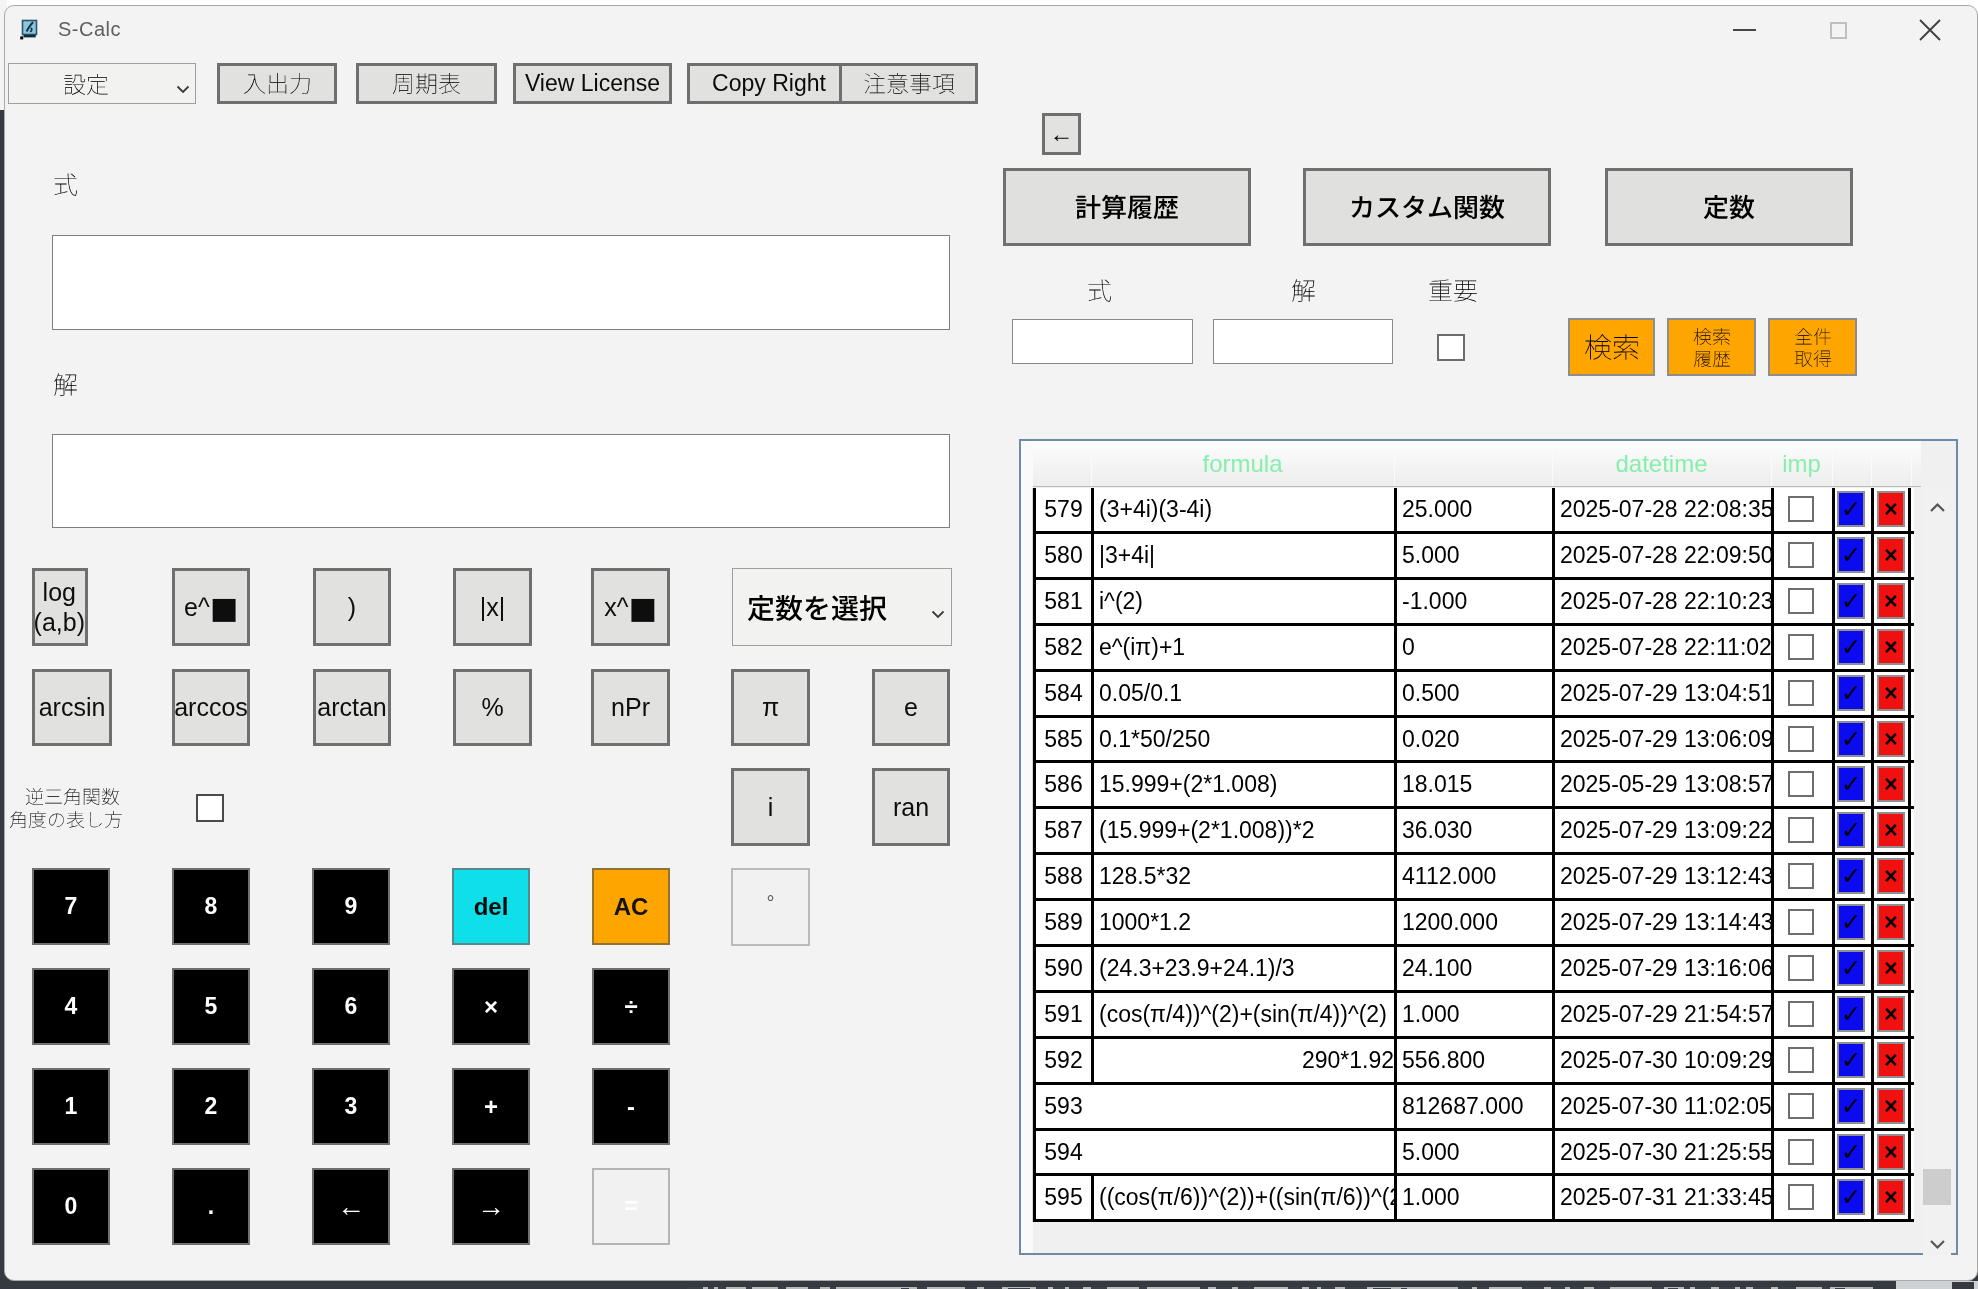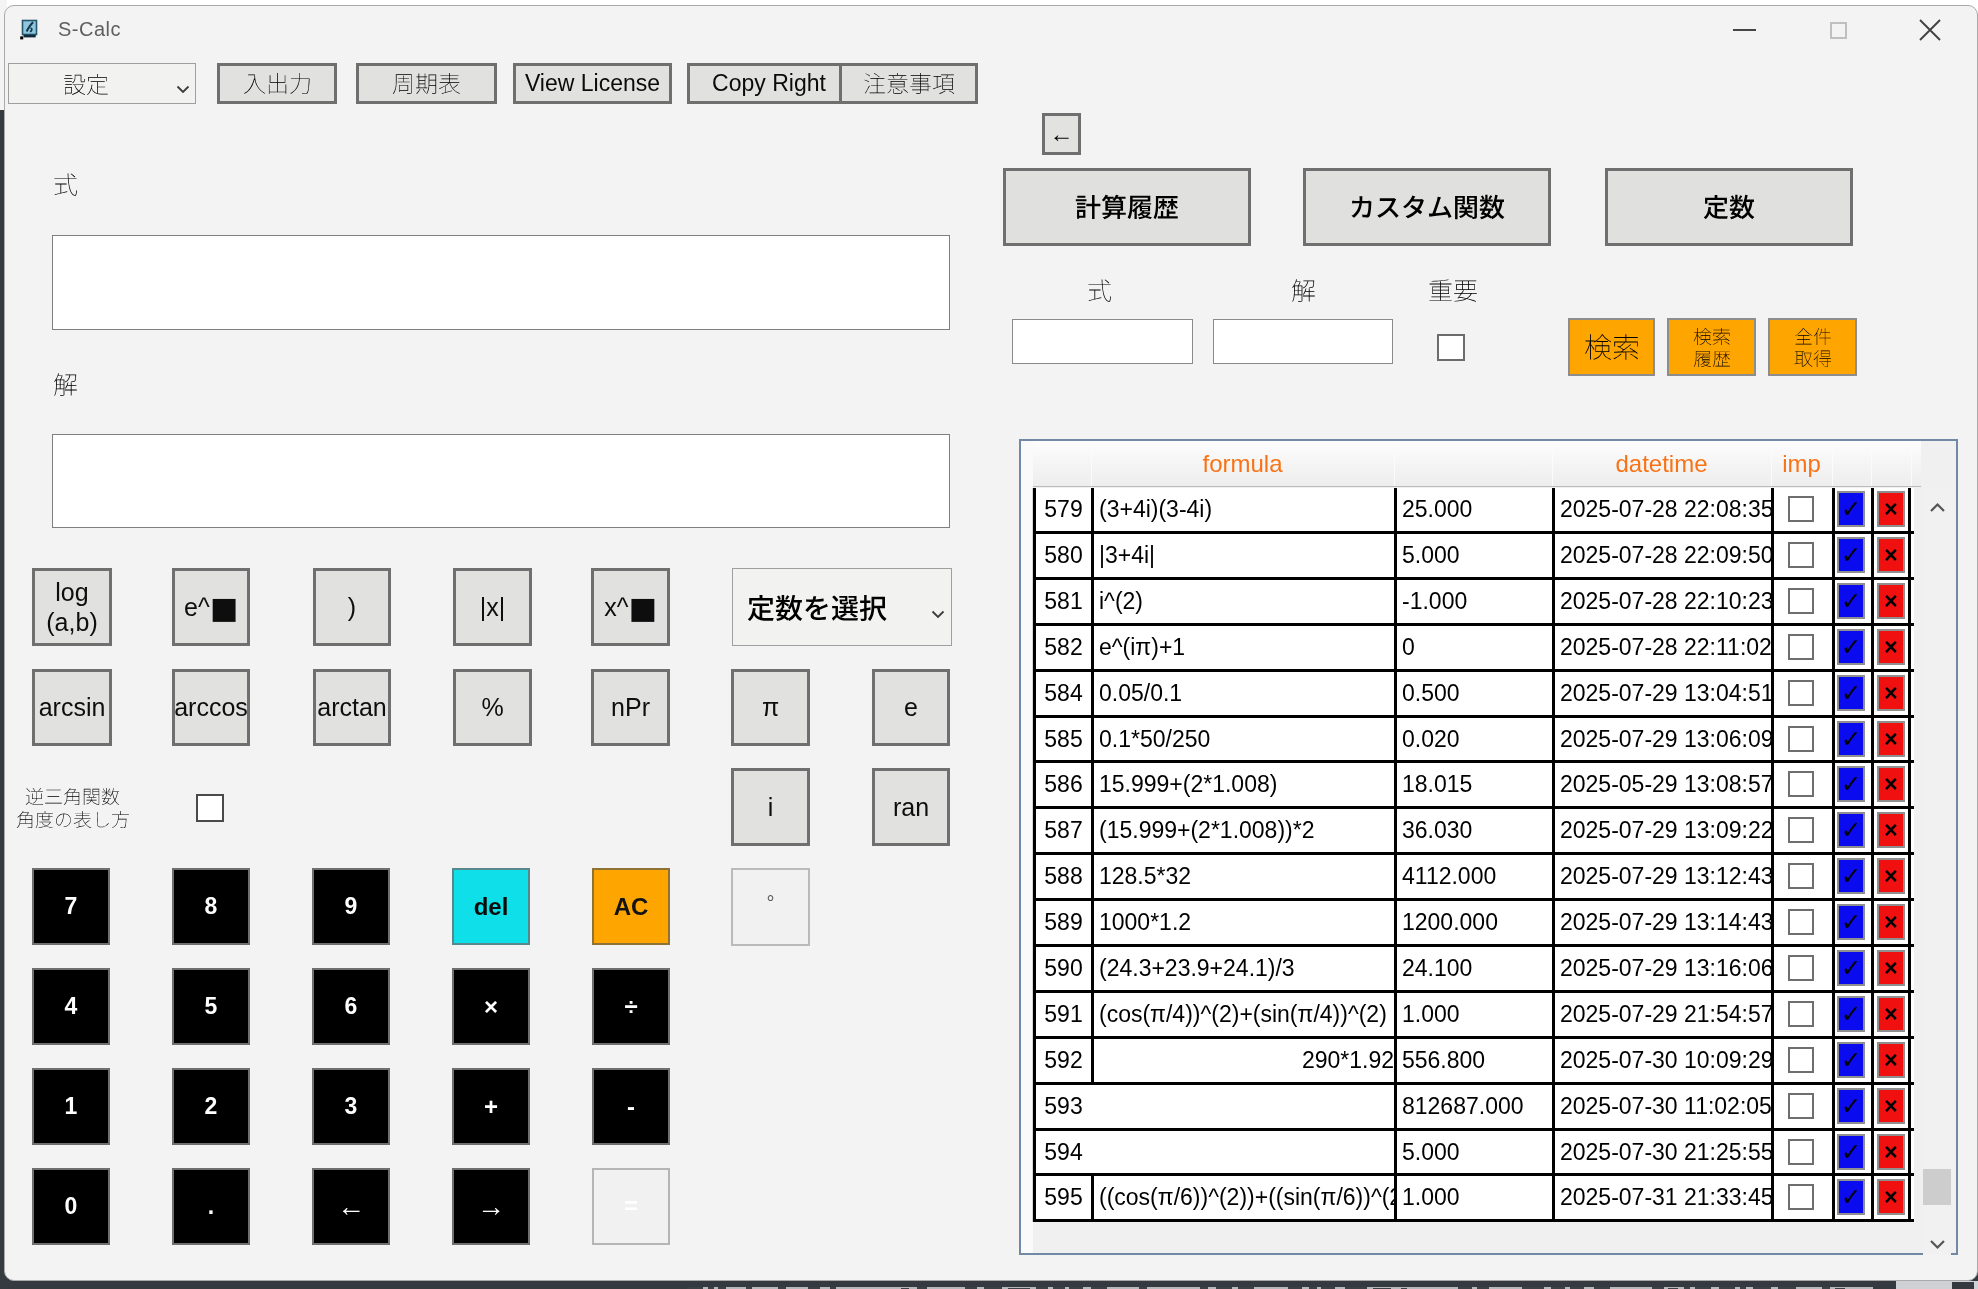--- a/index.html
+++ b/index.html
@@ -40,21 +40,21 @@
 .c-s { left:361px; width:158px; padding-left:5px; }
 .c-d { left:519px; width:219px; padding-left:5px; }
 .c-i { left:738px; width:61px; }
 .c-c { left:799px; width:39px; }
 .c-x { left:838px; width:40px; border-right:3px solid #000; }
 .chkp { left:755px; }
 .bluep { left:804px; background:#0b0bf0; color:#000; font-size:24px; }
 .redp { left:844px; background:#f01010; color:#000; font-size:23px; font-weight:600; }
 #tframe { left:1019px; top:439px; width:939px; height:816px; border:2px solid #7189a5; background:#f0f0f0; }
 .hdr-sep { position:absolute; top:0; width:1px; height:45px; background:#c9c9c9; border-right:1px solid #fbfbfb; }
-.hdr-label { position:absolute; top:441px; height:45px; line-height:45px; text-align:center; font-size:24px; color:#f97316; }
+.hdr-label { position:absolute; top:441px; height:45px; line-height:45px; text-align:center; font-size:24px; color:#86efac; }
 .cell { position:absolute; top:0; height:100%; border-left:3px solid #000; background:#fff;
         font-size:23px; color:#000; line-height:43px; white-space:pre; overflow:hidden; }
 .trow { position:absolute; left:1033px; width:881px; border-bottom:3px solid #000; background:#fff; }
 .rowchk { position:absolute; width:26px; height:26px; background:#fff; border:2px solid #6e6e6e; }
 .minibtn { position:absolute; width:28px; height:36px; border:2px solid #8f8f8f; display:flex; align-items:center; justify-content:center; }
 </style>
 </head>
 <body>
 
 <svg width="0" height="0" style="position:absolute" aria-hidden="true">
@@ -255,21 +255,21 @@
 <div class="abs bigfield" style="left:52px;top:235px;width:898px;height:95px;font-size:25px;padding:6px;"></div>
 <div class="abs" style="left:53px;top:372px;" aria-label="解">
     <span class="sr">解</span>
     <svg class="cjk " width="25.0" height="25" viewBox="0 -110 125 125">
       <g fill="#000000">
         <use href="#g13"></use>
       </g>
     </svg>
   </div>
 <div class="abs bigfield" style="left:52px;top:434px;width:898px;height:94px;font-size:25px;padding:6px;"></div>
-<div class="abs flexc btn fkey" style="left:32px;top:568px;width:80px;height:78px;white-space:pre-line;"><span class="sqwrap">log
+<div class="abs flexc btn fkey" style="left:32px;top:568px;width:56px;height:78px;white-space:pre-line;justify-content:flex-end;"><span class="sqwrap">log
 (a,b)</span></div>
 <div class="abs flexc btn fkey" style="left:172px;top:568px;width:78px;height:78px;white-space:pre-line;"><span class="sqwrap">e^<span class="sq">■</span></span></div>
 <div class="abs flexc btn fkey" style="left:313px;top:568px;width:78px;height:78px;white-space:pre-line;"><span class="sqwrap">)</span></div>
 <div class="abs flexc btn fkey" style="left:453px;top:568px;width:79px;height:78px;white-space:pre-line;"><span class="sqwrap">|x|</span></div>
 <div class="abs flexc btn fkey" style="left:591px;top:568px;width:79px;height:78px;white-space:pre-line;"><span class="sqwrap">x^<span class="sq">■</span></span></div>
 <div class="abs combo btn" style="left:732px;top:568px;width:220px;height:78px;" aria-label="定数を選択">
     <span class="sr">定数を選択</span>
     <div class="abs" style="left:14px;top:25px;">
       <svg class="cjk " width="140.0" height="28" viewBox="0 -110 625 125">
         <g fill="#000000">
@@ -311,21 +311,21 @@
     <svg class="cjk " width="95.0" height="19" viewBox="0 -110 625 125">
       <g fill="#000000">
         <use href="#g19"></use>
         <use href="#g20" x="125"></use>
         <use href="#g21" x="250"></use>
         <use href="#g22" x="375"></use>
         <use href="#g23" x="500"></use>
       </g>
     </svg>
   </div>
-<div class="abs" style="left:16px;top:810px;" aria-label="角度の表し方">
+<div class="abs" style="left:9px;top:810px;" aria-label="角度の表し方">
     <span class="sr">角度の表し方</span>
     <svg class="cjk " width="114.0" height="19" viewBox="0 -110 750 125">
       <g fill="#000000">
         <use href="#g21"></use>
         <use href="#g24" x="125"></use>
         <use href="#g25" x="250"></use>
         <use href="#g7" x="375"></use>
         <use href="#g26" x="500"></use>
         <use href="#g27" x="625"></use>
       </g>

